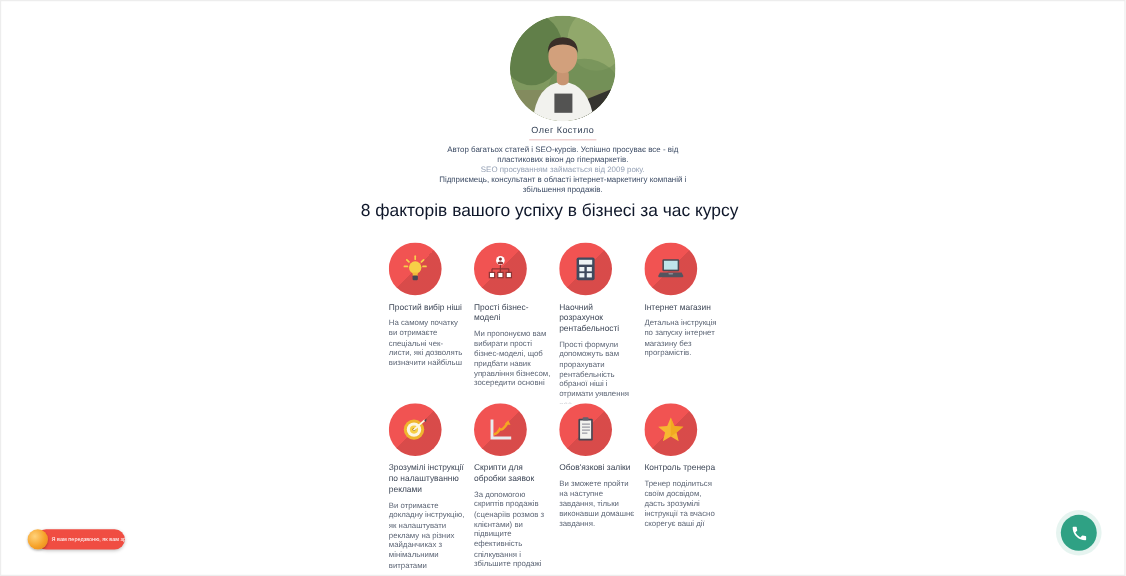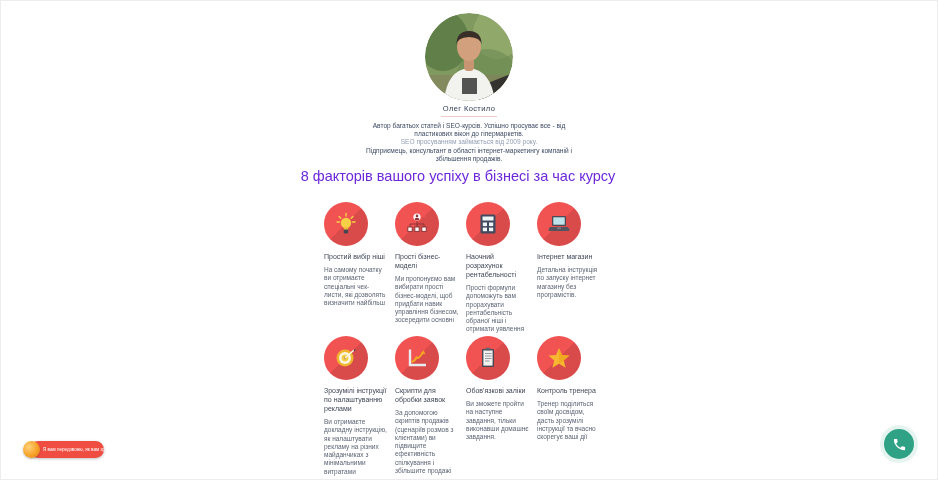--- a/index.html
+++ b/index.html
@@ -13,21 +13,21 @@
   .avatar svg{display:block;}
   
   .name{position:absolute;left:0;top:104px;width:938px;text-align:center;
         font-size:7.5px;color:#2f3d52;letter-spacing:.4px;}
   .name-underline{position:absolute;left:441px;top:116px;width:56px;height:1px;background:#eec9c9;}
   .bio{position:absolute;left:0;top:122px;width:938px;text-align:center;
        font-size:6.6px;line-height:8.2px;color:#3b4a63;}
   .bio .muted{color:#94a0b4;}
   
   .heading{position:absolute;left:0;top:168px;width:916px;text-align:center;
-           font-size:14.5px;color:#6d28d9;}
+           font-size:14.5px;color:#0f172a;}
   
   .grid{position:absolute;left:324px;top:202px;width:278px;display:grid;
         grid-template-columns:repeat(4,64px);column-gap:7px;grid-template-rows:134px auto;}
   .cell{overflow:hidden;}
   .ic{width:44px;height:44px;border-radius:50%;background:#f15352;position:relative;
       display:flex;align-items:center;justify-content:center;margin:0 0 6px 0;overflow:hidden;}
   .ic::after{content:"";position:absolute;inset:0;border-radius:50%;
       background:linear-gradient(135deg,transparent 50%,rgba(0,0,0,.10) 50%);}
   .ic svg{position:relative;z-index:1;}
   .ft{font-size:7px;line-height:9px;color:#3d4656;margin-bottom:5px;}

